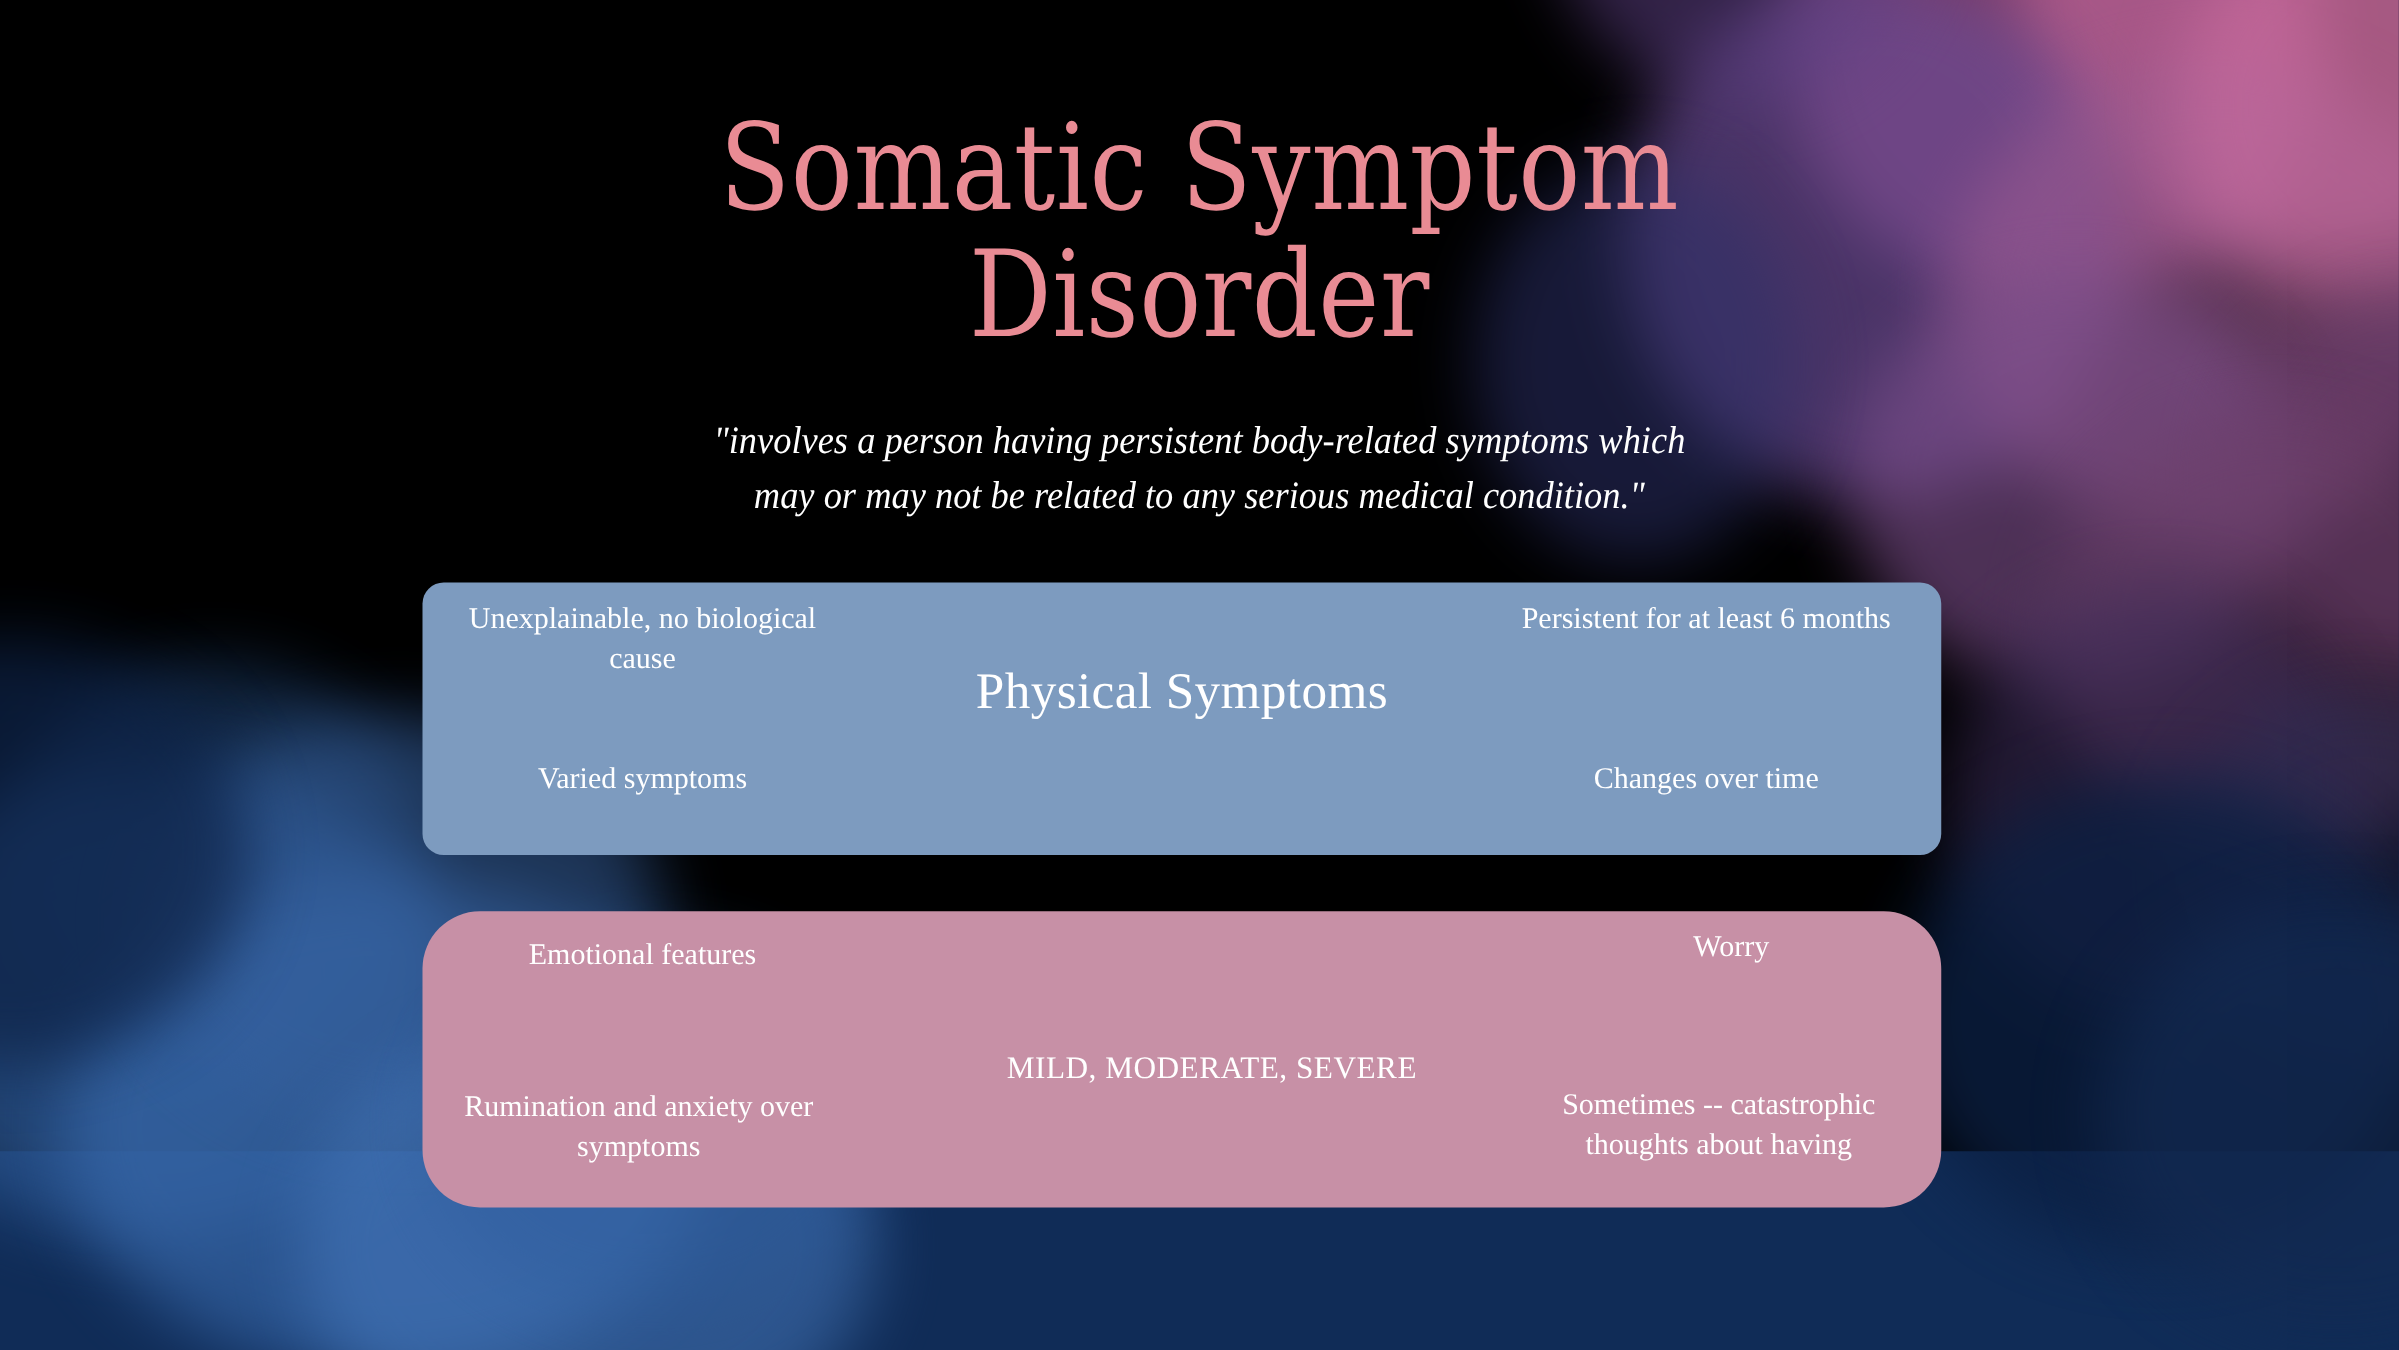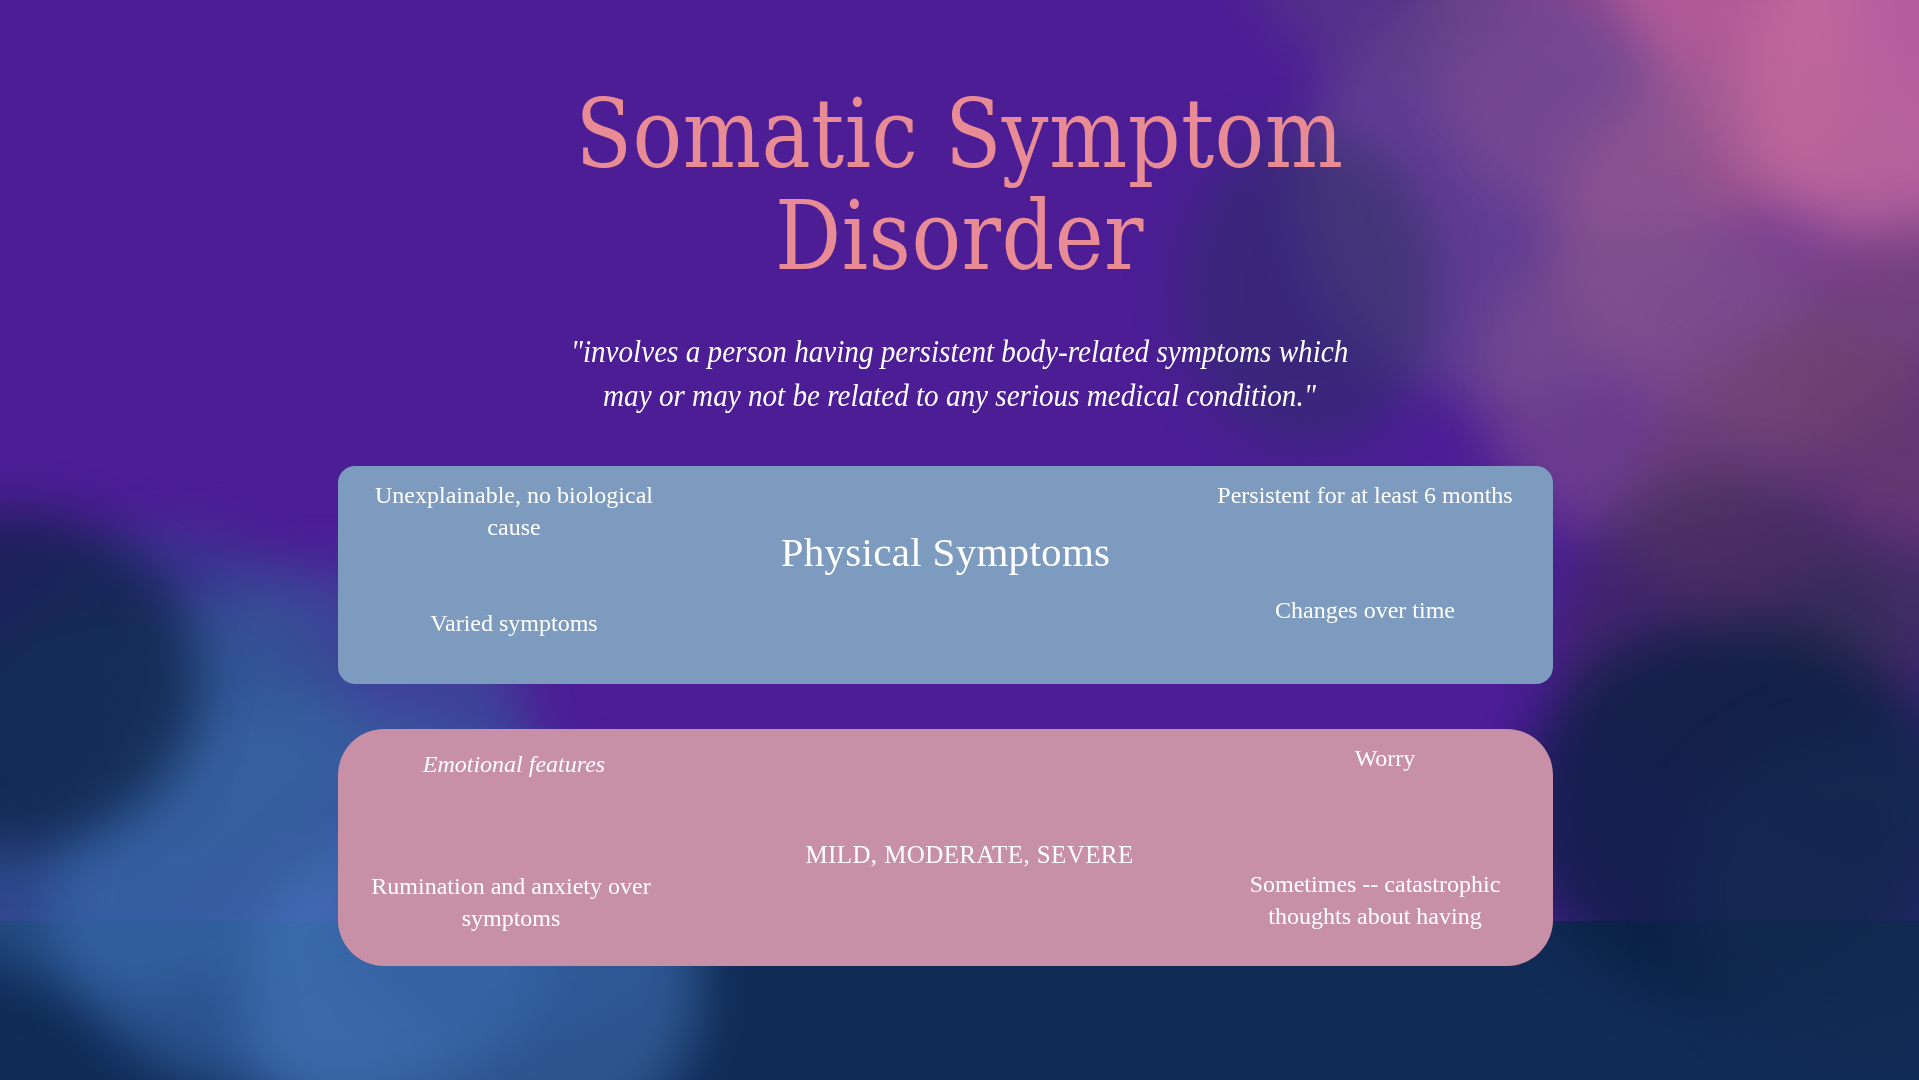--- a/index.html
+++ b/index.html
@@ -6,21 +6,21 @@
 
   html, body {
     width:1919px; height:1080px;
     background:#102c57;
     overflow:hidden;
   }
 
   .slide {
     position:relative;
     width:1919px; height:921px;
-    background:#4c1d95;
+    background:#000000;
     font-family:"Liberation Serif", serif;
   }
 
   
   .deco { position:absolute; pointer-events:none; }
 
   .wash { position:absolute; border-radius:50%; filter:blur(26px); }
 
   
   .tr-cluster { top:-200px; right:-140px; width:880px; height:760px; }
@@ -142,24 +142,24 @@
     font-family:"Liberation Serif", serif;
     font-size:24px;
     line-height:1.32;
     text-align:center;
   }
 
   
   .tag-pl { top:14px;  left:26px;  width:300px; }
   .tag-pr { top:14px;  right:18px; width:340px; }
   .tag-bl { top:142px; left:26px;  width:300px; }
-  .tag-br { top:129px; right:18px; width:340px; }
-
-  
-  .tag-cl { top:20px;  left:26px;  width:300px;font-style:italic; }
+  .tag-br { top:142px; right:18px; width:340px; }
+
+  
+  .tag-cl { top:20px;  left:26px;  width:300px; }
   .tag-cr { top:14px;  right:18px; width:300px; }
   .tag-cbl{ top:142px; left:18px;  width:310px;font-family:Liberation Serif, serif; }
   .tag-cbr{ top:140px; right:18px; width:320px; }
 </style>
 </head>
 <body>
 
 <div class="slide">
 
   <div class="deco tr-cluster">

